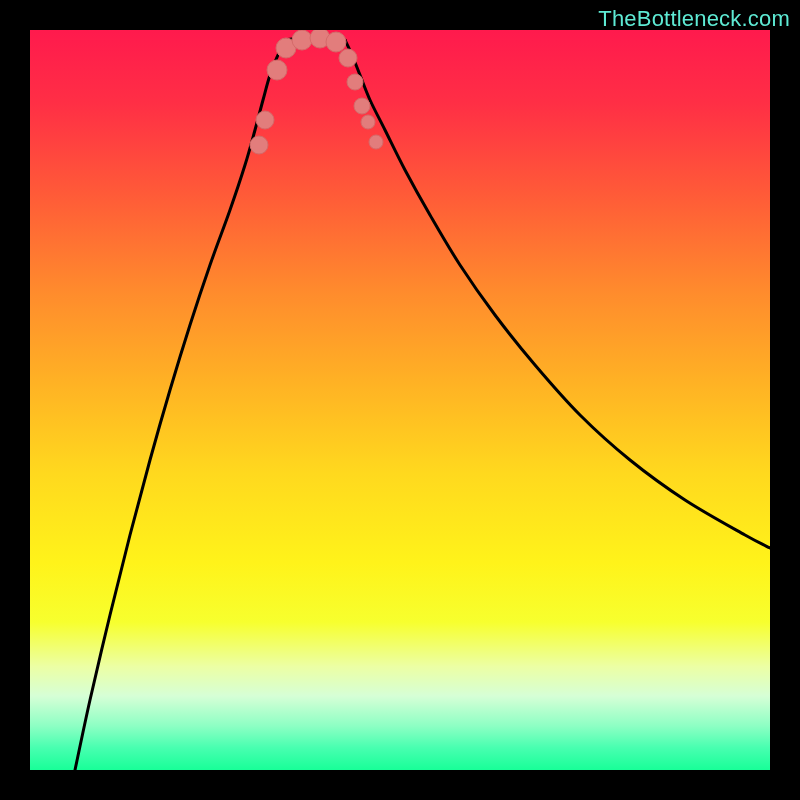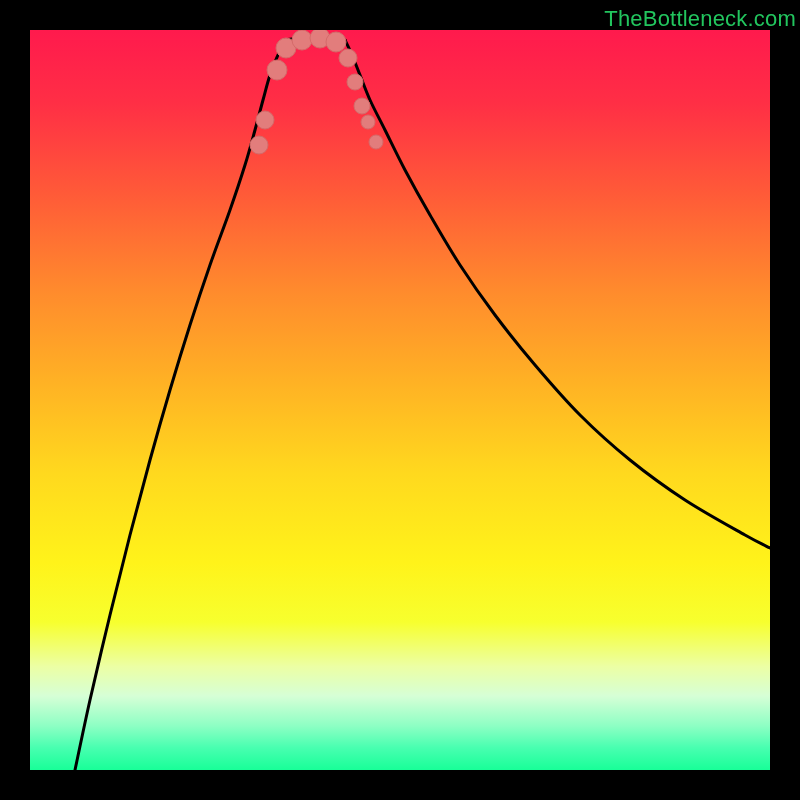--- a/index.html
+++ b/index.html
@@ -23,22 +23,22 @@
     position: absolute;
     left: 30px;
     top: 30px;
     width: 740px;
     height: 740px;
     overflow: hidden;
   }
   .watermark {
     position: absolute;
     top: 6px;
-    right: 4px;
-    color: #22c55e;
+    right: 10px;
+    color: #5eead4;
     font-size: 22px;
     font-weight: 400;
     letter-spacing: 0.2px;
     z-index: 50;
     user-select: none;
   }
   svg {
     display: block;
   }
 </style>

